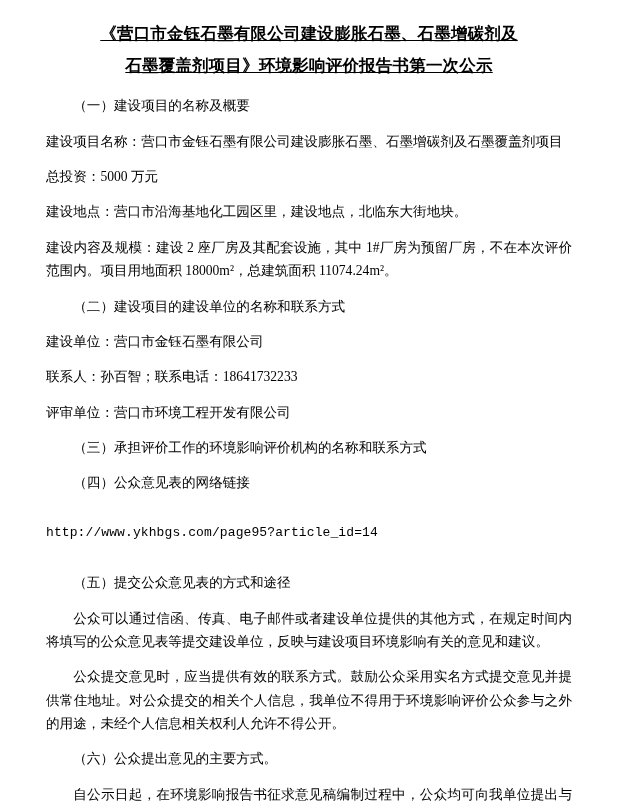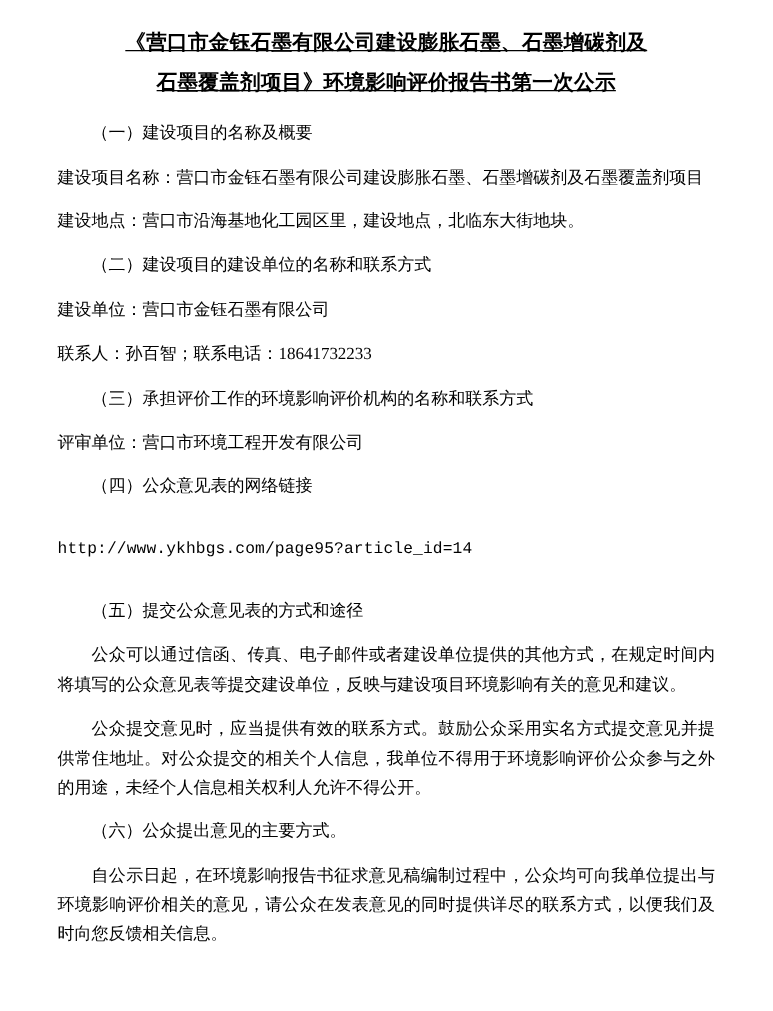--- a/index.html
+++ b/index.html
@@ -80,28 +80,30 @@
 
   <div class="title">
     <span class="line u">《营口市金钰石墨有限公司建设膨胀石墨、石墨增碳剂及</span>
     <span class="line u">石墨覆盖剂项目》环境影响评价报告书第一次公示</span>
   </div>
 
   <div class="body">
 
     <p class="p">（一）建设项目的名称及概要</p>
     <p class="p noindent">建设项目名称：营口市金钰石墨有限公司建设膨胀石墨、石墨增碳剂及石墨覆盖剂项目</p>
+    <p class="p noindent">总投资：5000 万元</p>
     <p class="p noindent">建设地点：营口市沿海基地化工园区里，建设地点，北临东大街地块。</p>
+    <p class="p noindent just-all">建设内容及规模：建设 2 座厂房及其配套设施，其中 1#厂房为预留厂房，不在本次评价范围内。项目用地面积 18000m²，总建筑面积 11074.24m²。</p>
 
     <p class="p">（二）建设项目的建设单位的名称和联系方式</p>
     <p class="p noindent">建设单位：营口市金钰石墨有限公司</p>
     <p class="p noindent">联系人：孙百智；联系电话：18641732233</p>
 
+    <p class="p noindent">评审单位：营口市环境工程开发有限公司</p>
     <p class="p">（三）承担评价工作的环境影响评价机构的名称和联系方式</p>
-    <p class="p noindent">评审单位：营口市环境工程开发有限公司</p>
 
     <p class="p">（四）公众意见表的网络链接</p>
     <div class="spacer-sm"></div>
     <p class="p noindent mono">http://www.ykhbgs.com/page95?article_id=14</p>
     <div class="spacer-sm"></div>
 
     <p class="p">（五）提交公众意见表的方式和途径</p>
     <p class="p just-all">公众可以通过信函、传真、电子邮件或者建设单位提供的其他方式，在规定时间内将填写的公众意见表等提交建设单位，反映与建设项目环境影响有关的意见和建议。</p>
     <p class="p just-all">公众提交意见时，应当提供有效的联系方式。鼓励公众采用实名方式提交意见并提供常住地址。对公众提交的相关个人信息，我单位不得用于环境影响评价公众参与之外的用途，未经个人信息相关权利人允许不得公开。</p>
 

